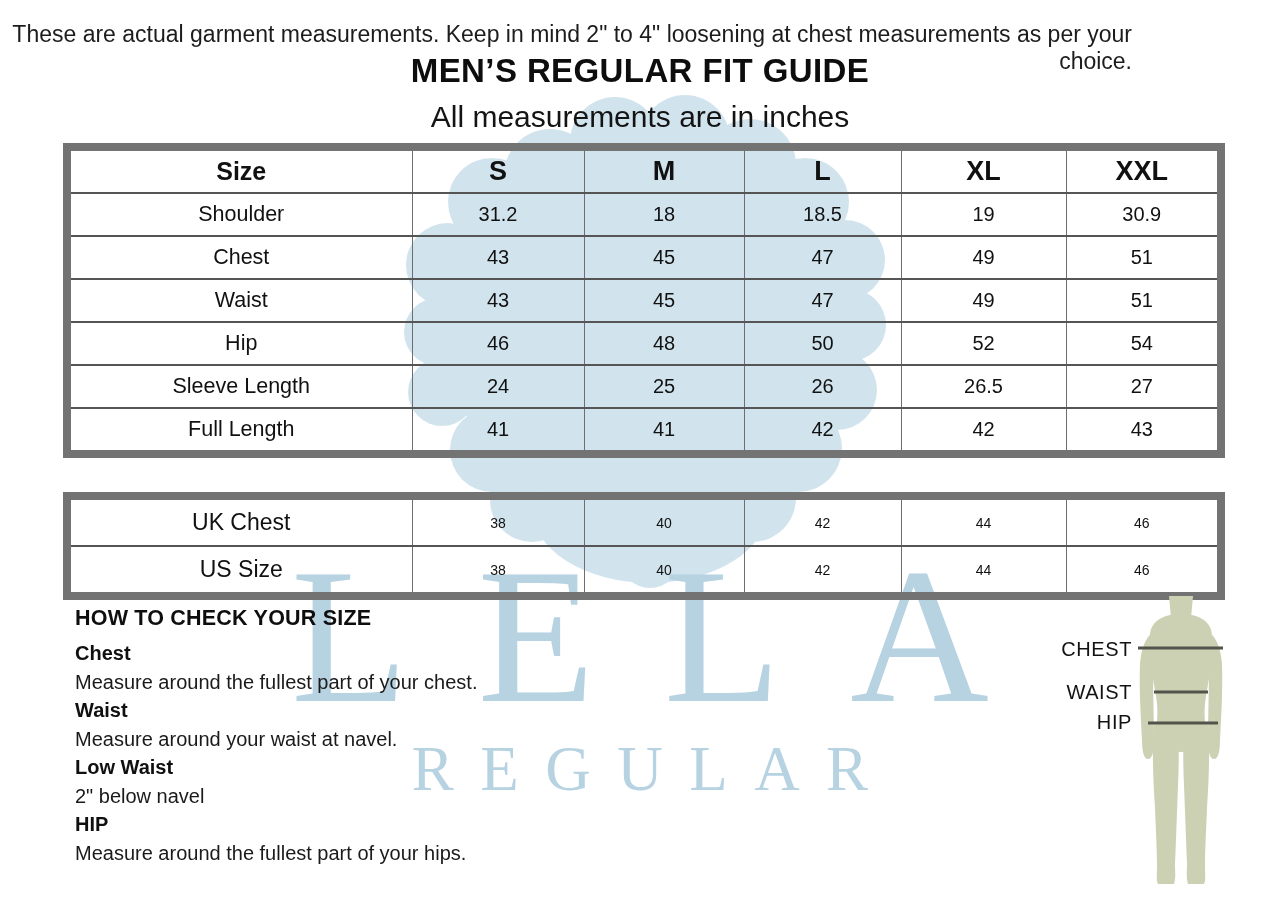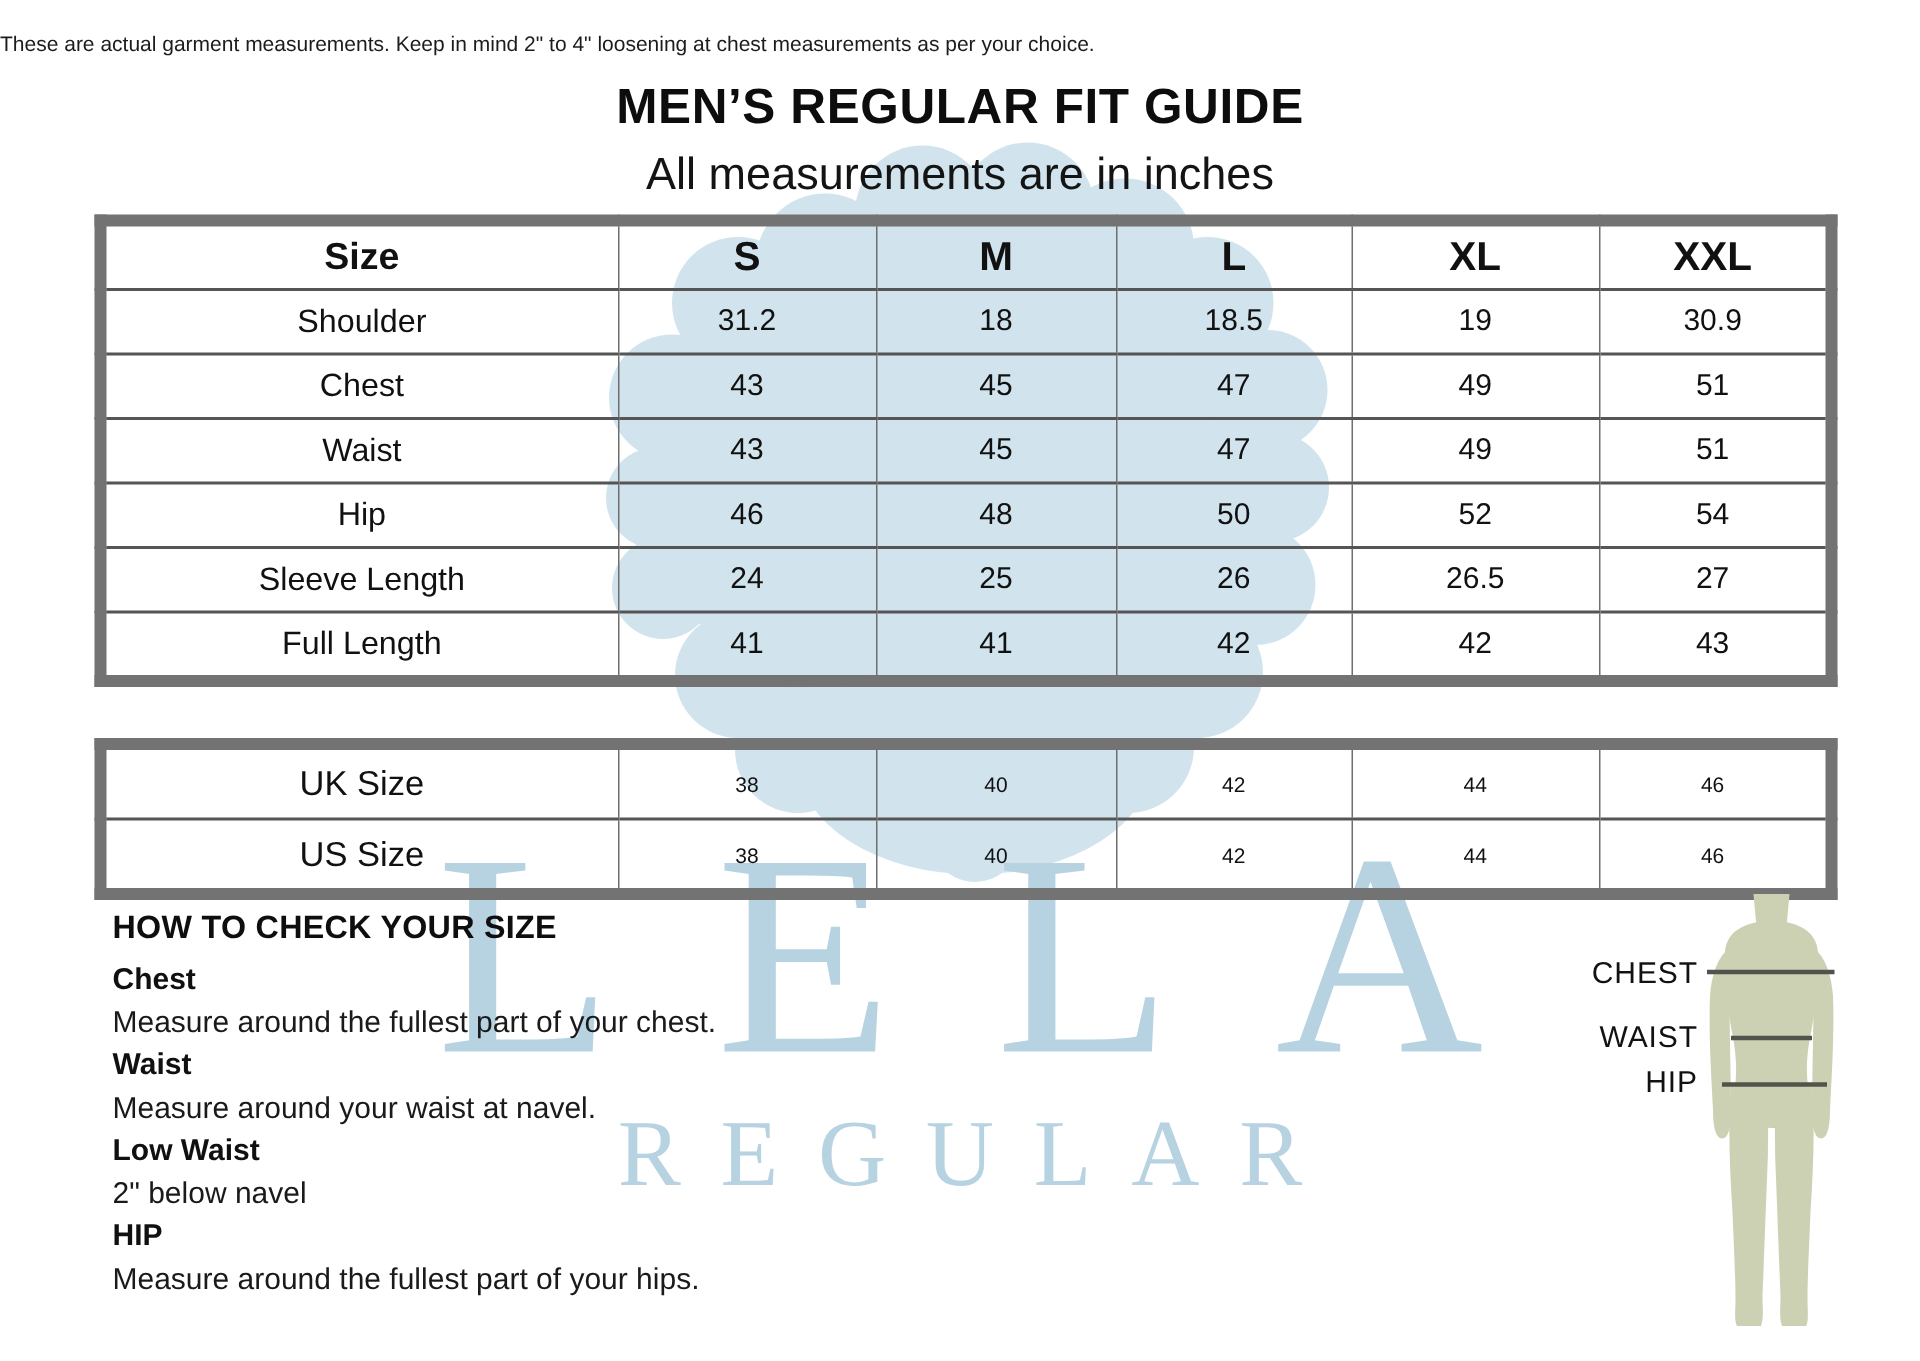--- a/index.html
+++ b/index.html
@@ -19,22 +19,22 @@
     color:var(--watermark_text,#b7d3e2); z-index:0; white-space:nowrap;
   }
   .wm-sub {
     position:absolute; left:0; top:738px; width:1280px; text-align:center;
     font-family:"Liberation Serif","DejaVu Serif",serif;
     font-size:63px; line-height:1; letter-spacing:0.42em; text-indent:0.42em;
     color:var(--watermark_text,#b7d3e2); z-index:0; white-space:nowrap;
   }
 
   
-  .disclaimer { position:absolute; top:21px; left:0; width:1132px; text-align:left;
-    font-size:14px; color:#1c1c1c; z-index:2; }
+  .disclaimer { position:absolute; top:21px; left:0; width:1132px; text-align:right;
+    font-size:23px; color:#1c1c1c; z-index:2; }
   .title { position:absolute; top:52px; left:0; width:1280px; text-align:center;
     font-size:33px; font-weight:bold; letter-spacing:0.4px; color:#0d0d0d; z-index:2; }
   .subtitle { position:absolute; top:100px; left:0; width:1280px; text-align:center;
     font-size:30px; color:#141414; z-index:2; }
 
   
   table.sizes {
     position:absolute; left:63px; width:1154px; border-collapse:collapse;
     table-layout:fixed; z-index:1; background:transparent;
     border:8px solid #737373;
@@ -181,21 +181,21 @@
     <colgroup>
       <col style="width:345px">
         <col style="width:172px">
         <col style="width:160px">
       <col style="width:157px">
         <col style="width:165px">
         <col style="width:155px">
     </colgroup>
     <tbody>
       <tr>
-        <td class="rlabel">UK Size</td>
+        <td class="rlabel">UK Chest</td>
         <td>38</td>
         <td>40</td>
         <td>42</td>
         <td>44</td>
         <td>46</td>
       </tr>
       <tr>
         <td class="rlabel">US Size</td>
         <td>38</td>
         <td>40</td>

